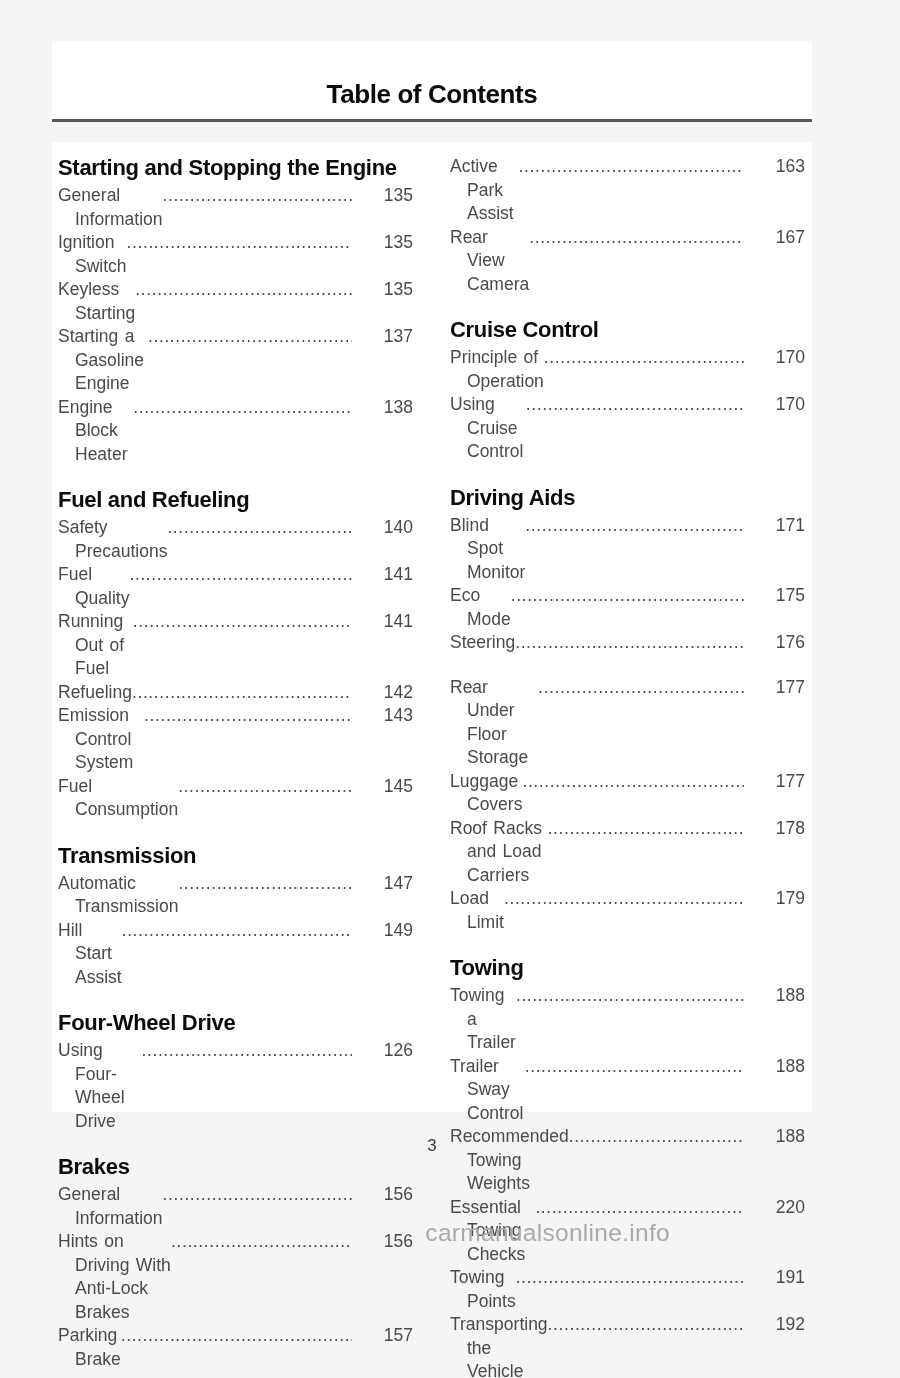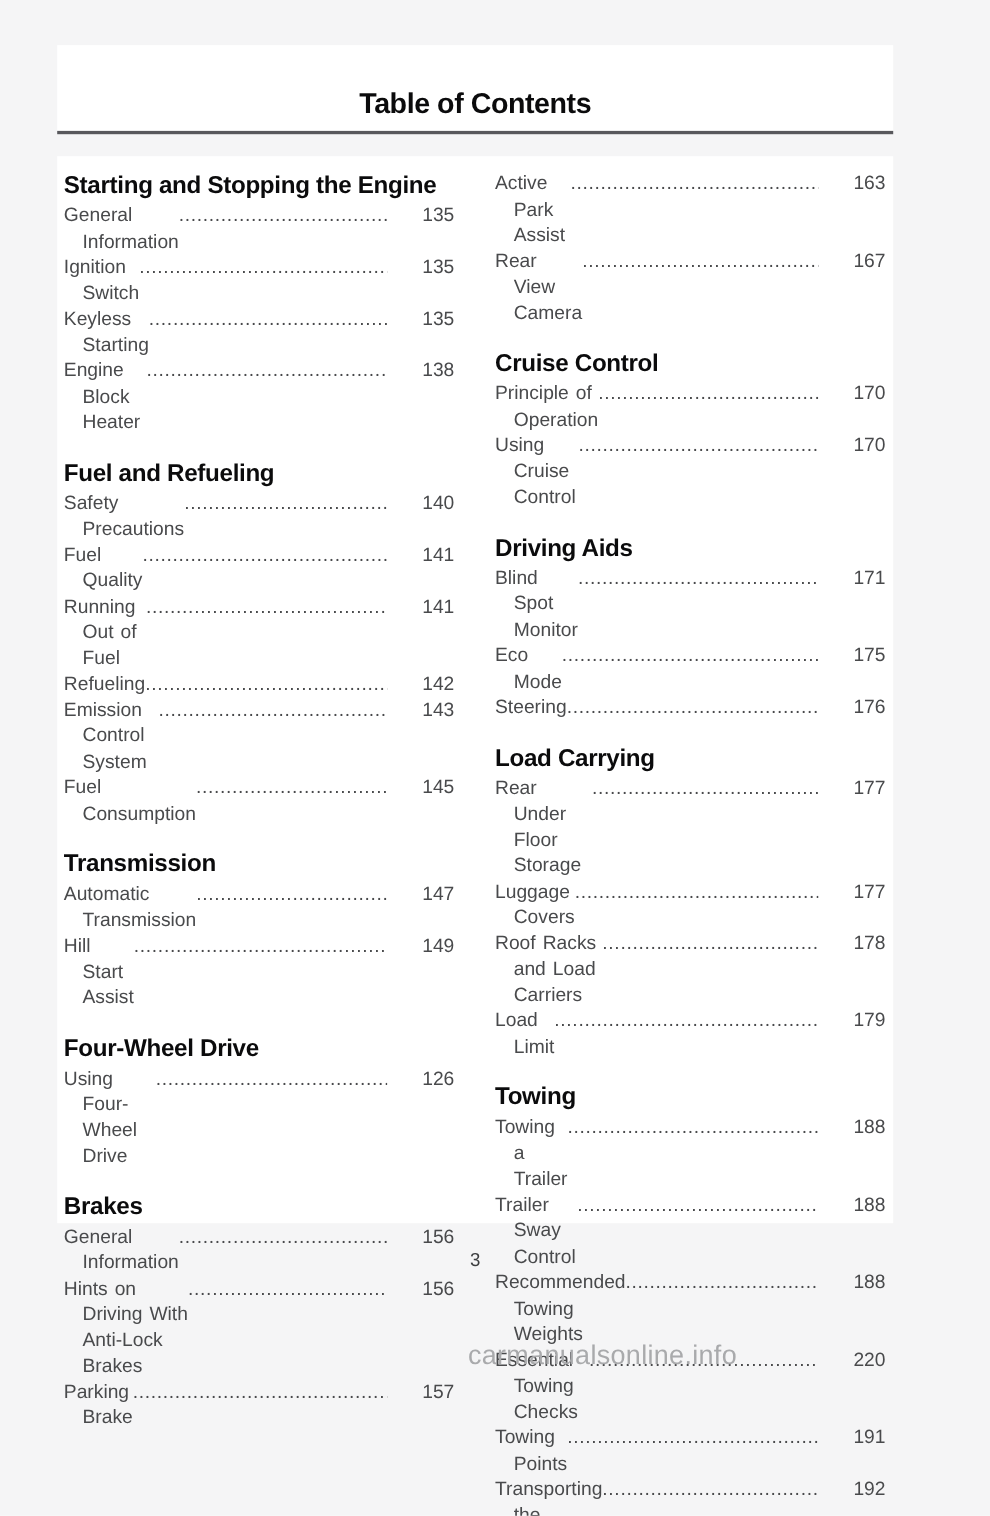--- a/index.html
+++ b/index.html
@@ -98,20 +98,25 @@
               <span class="toc-label">Ignition Switch</span>
               <span class="toc-dots"></span>
               <span class="toc-page">135</span>
             </div>
             <div class="toc-entry">
               <span class="toc-label">Keyless Starting</span>
               <span class="toc-dots"></span>
               <span class="toc-page">135</span>
             </div>
             <div class="toc-entry">
+              <span class="toc-label">Starting a Gasoline Engine</span>
+              <span class="toc-dots"></span>
+              <span class="toc-page">137</span>
+            </div>
+            <div class="toc-entry">
               <span class="toc-label">Engine Block Heater</span>
               <span class="toc-dots"></span>
               <span class="toc-page">138</span>
             </div>
           </section>
           <section class="toc-section">
             <h3 class="toc-heading">Fuel and Refueling</h3>
             <div class="toc-entry">
               <span class="toc-label">Safety Precautions</span>
               <span class="toc-dots"></span>
@@ -221,21 +226,20 @@
               <span class="toc-dots"></span>
               <span class="toc-page">175</span>
             </div>
             <div class="toc-entry">
               <span class="toc-label">Steering</span>
               <span class="toc-dots"></span>
               <span class="toc-page">176</span>
             </div>
           </section>
           <section class="toc-section">
-            <h3 class="toc-heading">Load Carrying</h3>
             <div class="toc-entry">
               <span class="toc-label">Rear Under Floor Storage</span>
               <span class="toc-dots"></span>
               <span class="toc-page">177</span>
             </div>
             <div class="toc-entry">
               <span class="toc-label">Luggage Covers</span>
               <span class="toc-dots"></span>
               <span class="toc-page">177</span>
             </div>

